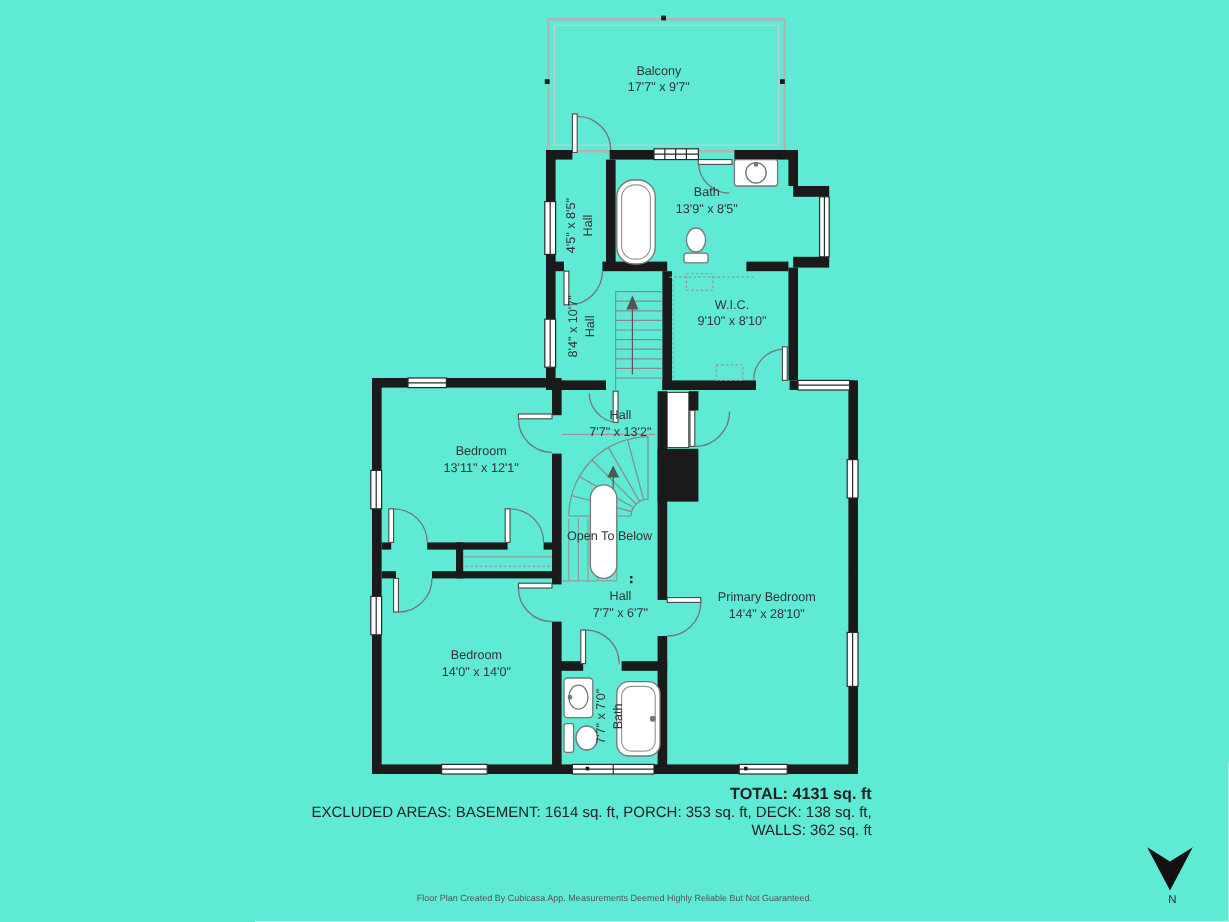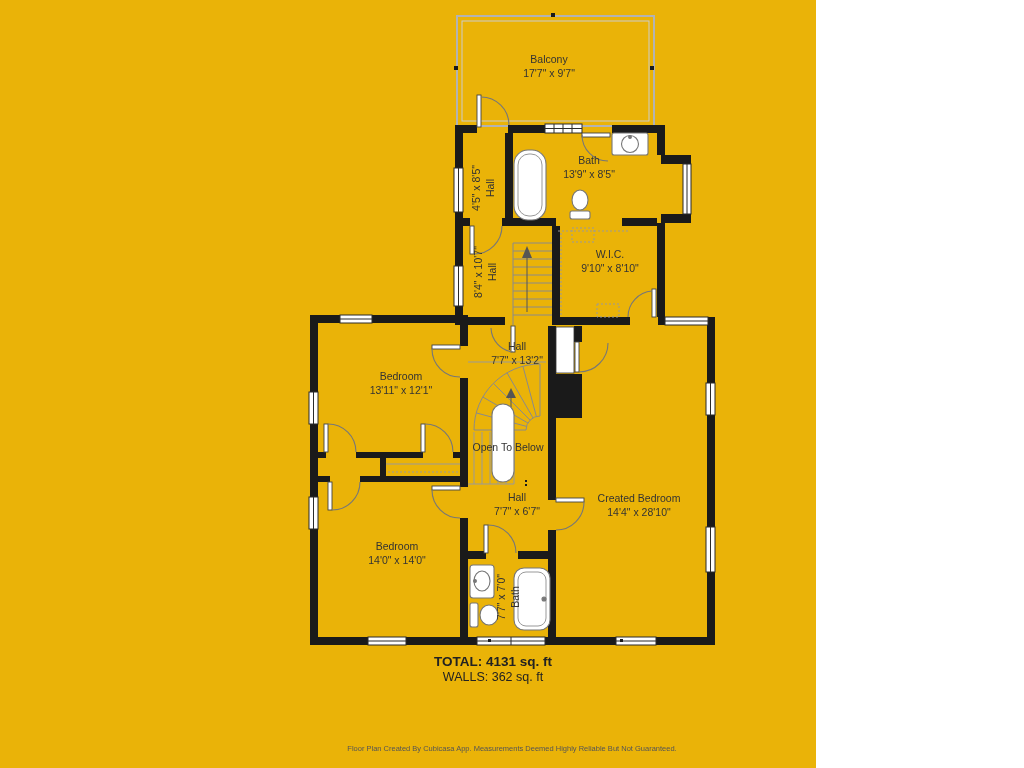--- a/index.html
+++ b/index.html
@@ -1,25 +1,25 @@
 <!DOCTYPE html>
 <html><head>
 <meta charset="utf-8">
 <style>
   html,body{margin:0;padding:0;background:#fff;}
-  #stage{position:relative;width:816px;height:768px;background:#eab308;overflow:hidden;
+  #stage{position:relative;width:1024px;height:768px;background:#5eead4;overflow:hidden;
          font-family:"Liberation Sans","DejaVu Sans",sans-serif;}
   #plan-svg{position:absolute;left:0;top:0;}
   .rlabel{position:absolute;transform:translate(-50%,-50%);text-align:center;
           color:#333;font-size:10.5px;line-height:1.32;white-space:nowrap;display:flex;
           flex-direction:column;align-items:center;}
   .rlabel.v{transform:translate(-50%,-50%) rotate(-90deg);}
   .rlabel .nm,.rlabel .dims{display:block;}
   #summary{position:absolute;left:493px;top:654px;transform:translateX(-50%);
-           text-align:center;color:#222;white-space:nowrap;}
+           text-align:right;color:#222;white-space:nowrap;}
   #summary .title{font-size:13.5px;font-weight:700;line-height:16px;}
   #summary .line{font-size:12.5px;line-height:15.2px;}
   #footer-note{position:absolute;left:512px;top:744px;transform:translateX(-50%);
                font-size:7.5px;color:#555;white-space:nowrap;}
   #north{position:absolute;left:940px;top:698px;width:70px;height:64px;}
   #north-label{position:absolute;left:977px;top:750px;transform:translate(-50%,-50%);
                font-size:9.5px;color:#222;}
 </style>
 </head>
 <body>
@@ -267,38 +267,39 @@
     <span class="dims">7'7" x 13'2"</span>
   </div>
   <div class="rlabel" style="left:401px;top:384px;">
     <span class="nm">Bedroom</span>
     <span class="dims">13'11" x 12'1"</span>
   </div>
   <div class="rlabel" style="left:508px;top:448px;">
     <span class="nm">Open To Below</span>
   </div>
   <div class="rlabel" style="left:639px;top:506px;">
-    <span class="nm">Created Bedroom</span>
+    <span class="nm">Primary Bedroom</span>
     <span class="dims">14'4" x 28'10"</span>
   </div>
   <div class="rlabel" style="left:517px;top:505px;">
     <span class="nm">Hall</span>
     <span class="dims">7'7" x 6'7"</span>
   </div>
   <div class="rlabel" style="left:397px;top:554px;">
     <span class="nm">Bedroom</span>
     <span class="dims">14'0" x 14'0"</span>
   </div>
   <div class="rlabel v" style="left:509px;top:597px;">
     <span class="dims">7'7" x 7'0"</span>
     <span class="nm">Bath</span>
   </div>
 
   <div id="summary">
     <div class="title">TOTAL: 4131 sq. ft</div>
+    <div class="line">EXCLUDED AREAS: BASEMENT: 1614 sq. ft, PORCH: 353 sq. ft, DECK: 138 sq. ft,</div>
     <div class="line">WALLS: 362 sq. ft</div>
   </div>
 
   <div id="footer-note">Floor Plan Created By Cubicasa App. Measurements Deemed Highly Reliable But Not Guaranteed.</div>
 
   <svg id="north" width="70" height="64" viewBox="0 0 70 64">
     <path d="M16,8 L35,44 L54,8 L35,20 Z" fill="#111"></path>
   </svg>
   <div id="north-label">N</div>
 

